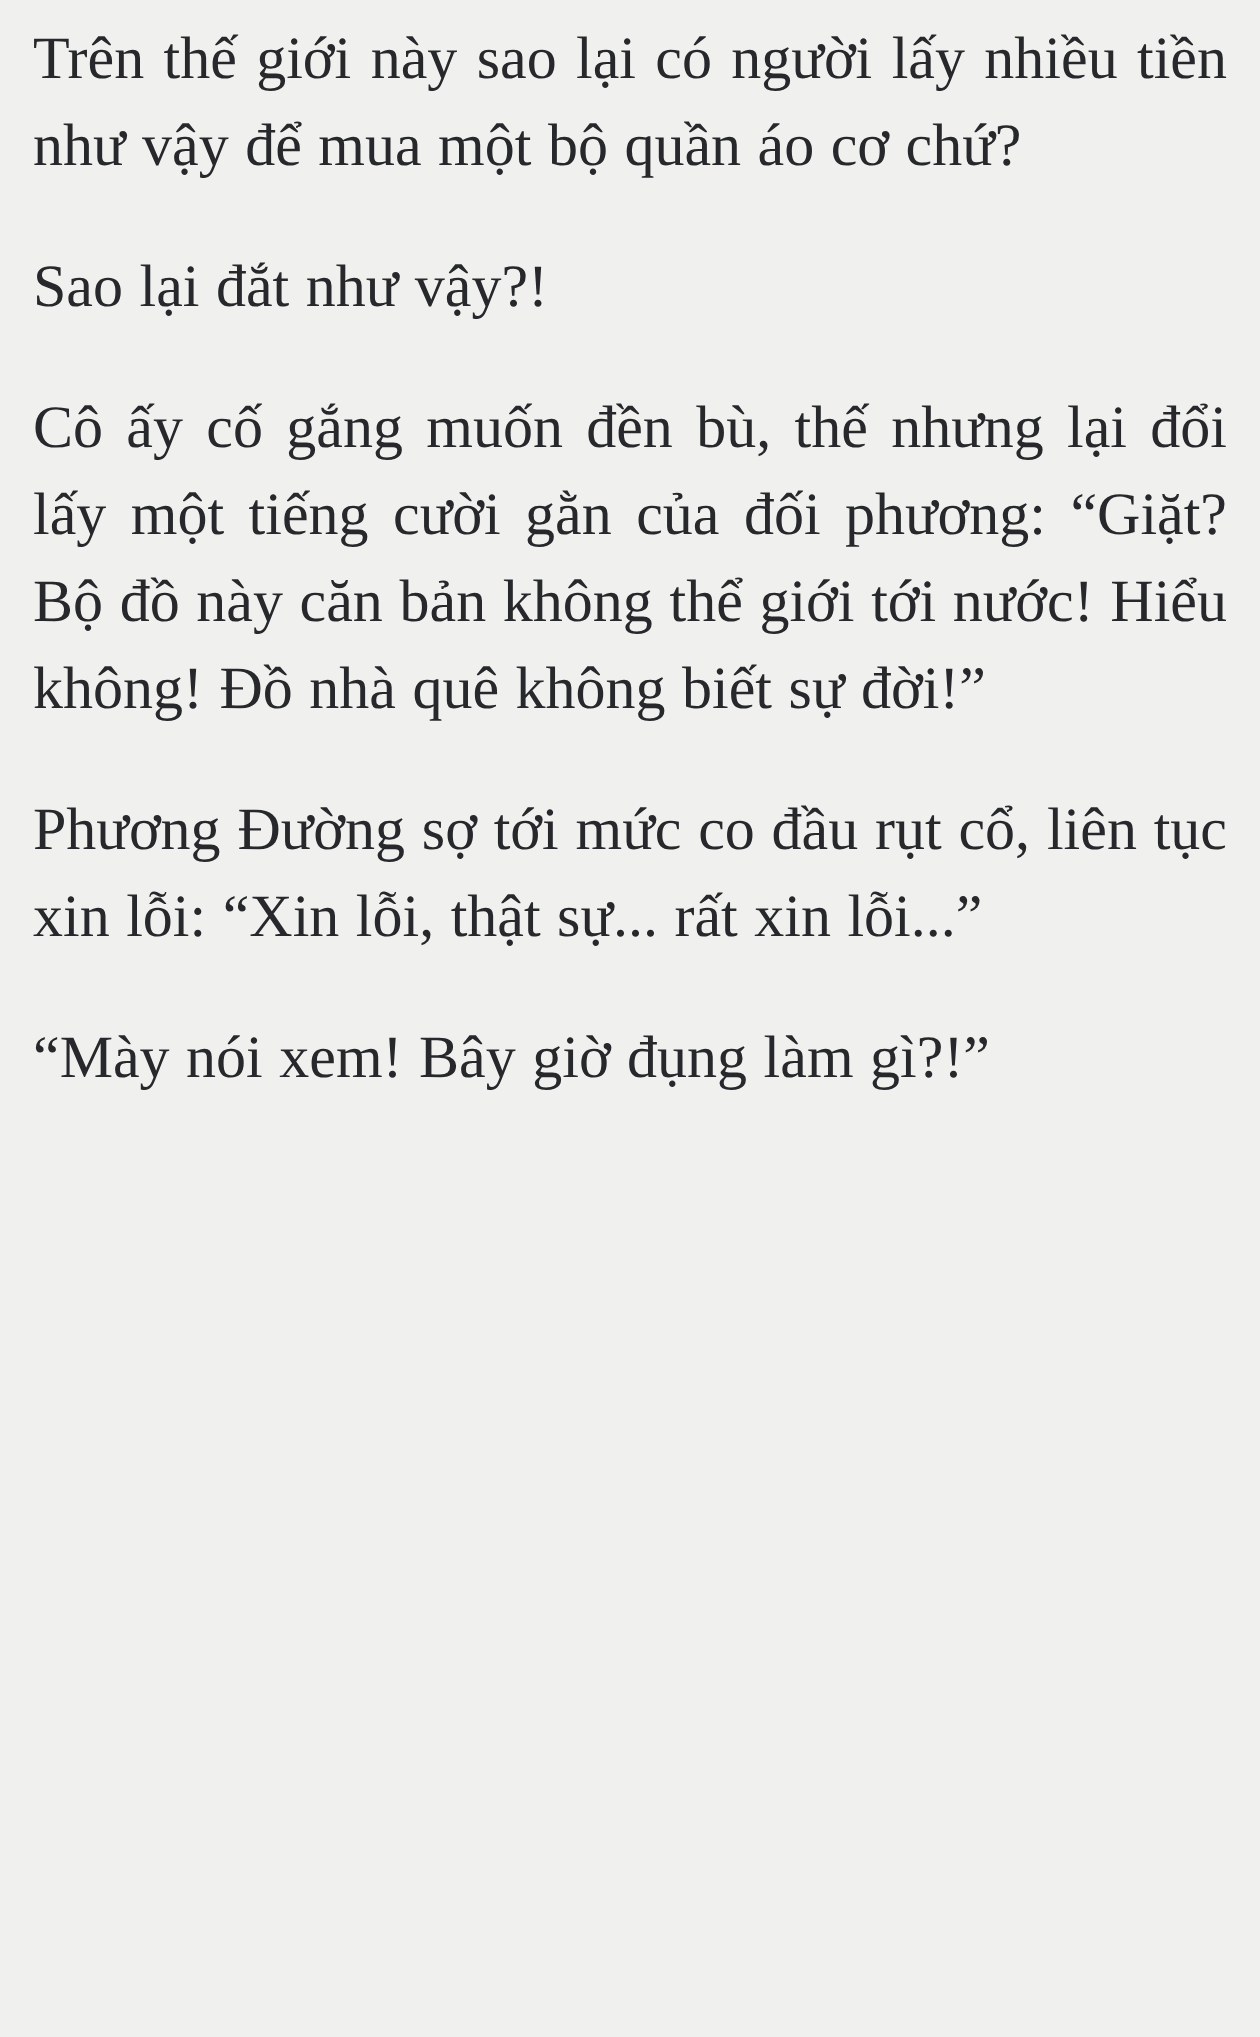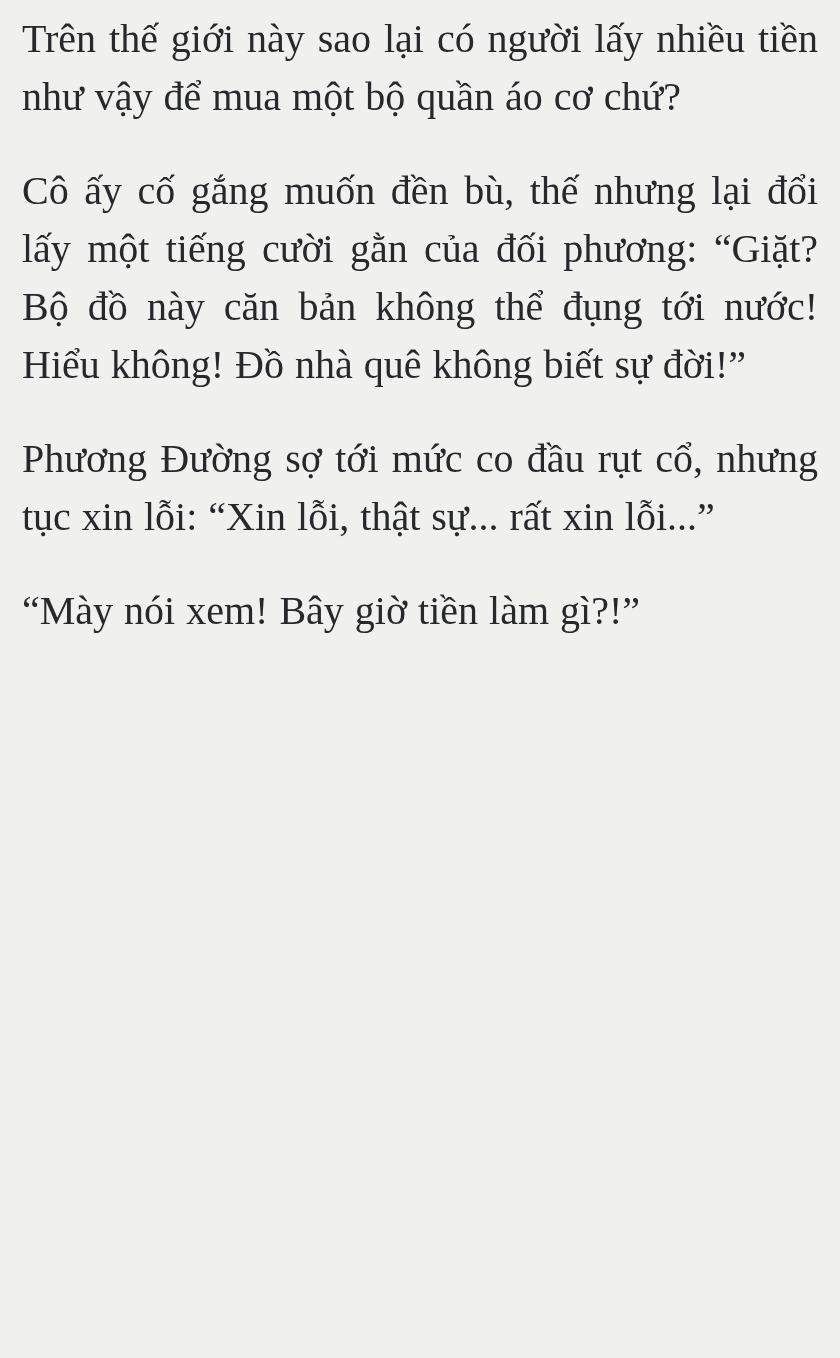--- a/index.html
+++ b/index.html
@@ -28,16 +28,17 @@
     text-align: justify;
     text-justify: inter-word;
     word-spacing: 1px;
   }
 </style>
 </head>
 <body>
 
 <div class="reader-page">
   <p>Trên thế giới này sao lại có người lấy nhiều tiền như vậy để mua một bộ quần áo cơ chứ?</p>
-  <p>Cô ấy cố gắng muốn đền bù, thế nhưng lại đổi lấy một tiếng cười gằn của đối phương: “Giặt? Bộ đồ này căn bản không thể đụng tới nước! Hiểu không! Đồ nhà quê không biết sự đời!”</p>
-  <p>Phương Đường sợ tới mức co đầu rụt cổ, nhưng tục xin lỗi: “Xin lỗi, thật sự... rất xin lỗi...”</p>
-  <p>“Mày nói xem! Bây giờ tiền làm gì?!”</p>
+  <p>Sao lại đắt như vậy?!</p>
+  <p>Cô ấy cố gắng muốn đền bù, thế nhưng lại đổi lấy một tiếng cười gằn của đối phương: “Giặt? Bộ đồ này căn bản không thể giới tới nước! Hiểu không! Đồ nhà quê không biết sự đời!”</p>
+  <p>Phương Đường sợ tới mức co đầu rụt cổ, liên tục xin lỗi: “Xin lỗi, thật sự... rất xin lỗi...”</p>
+  <p>“Mày nói xem! Bây giờ đụng làm gì?!”</p>
 </div>
 
 </body></html>

